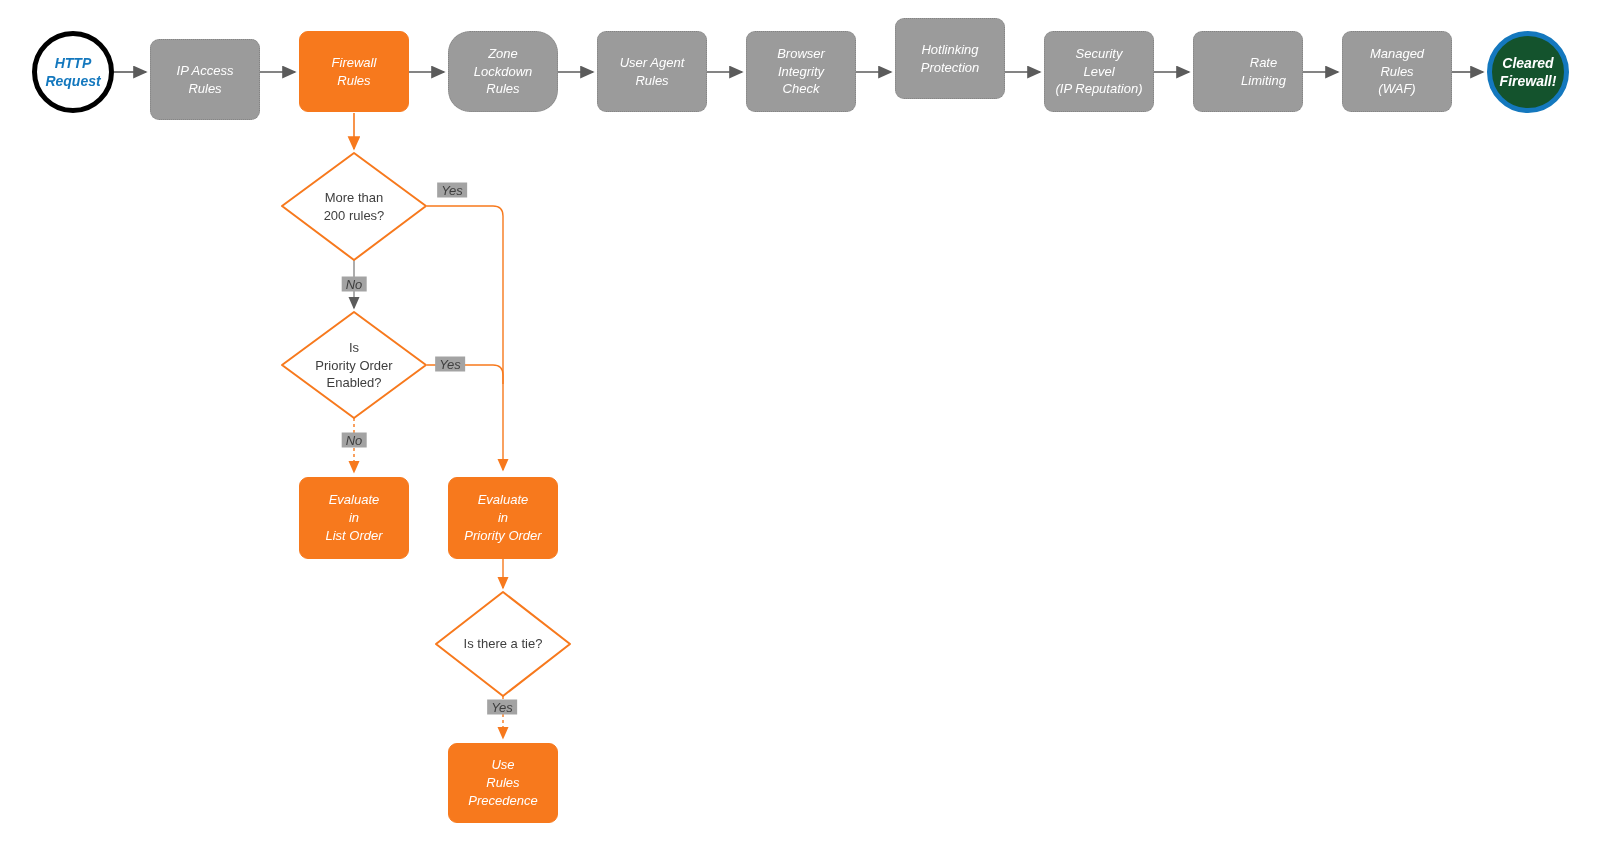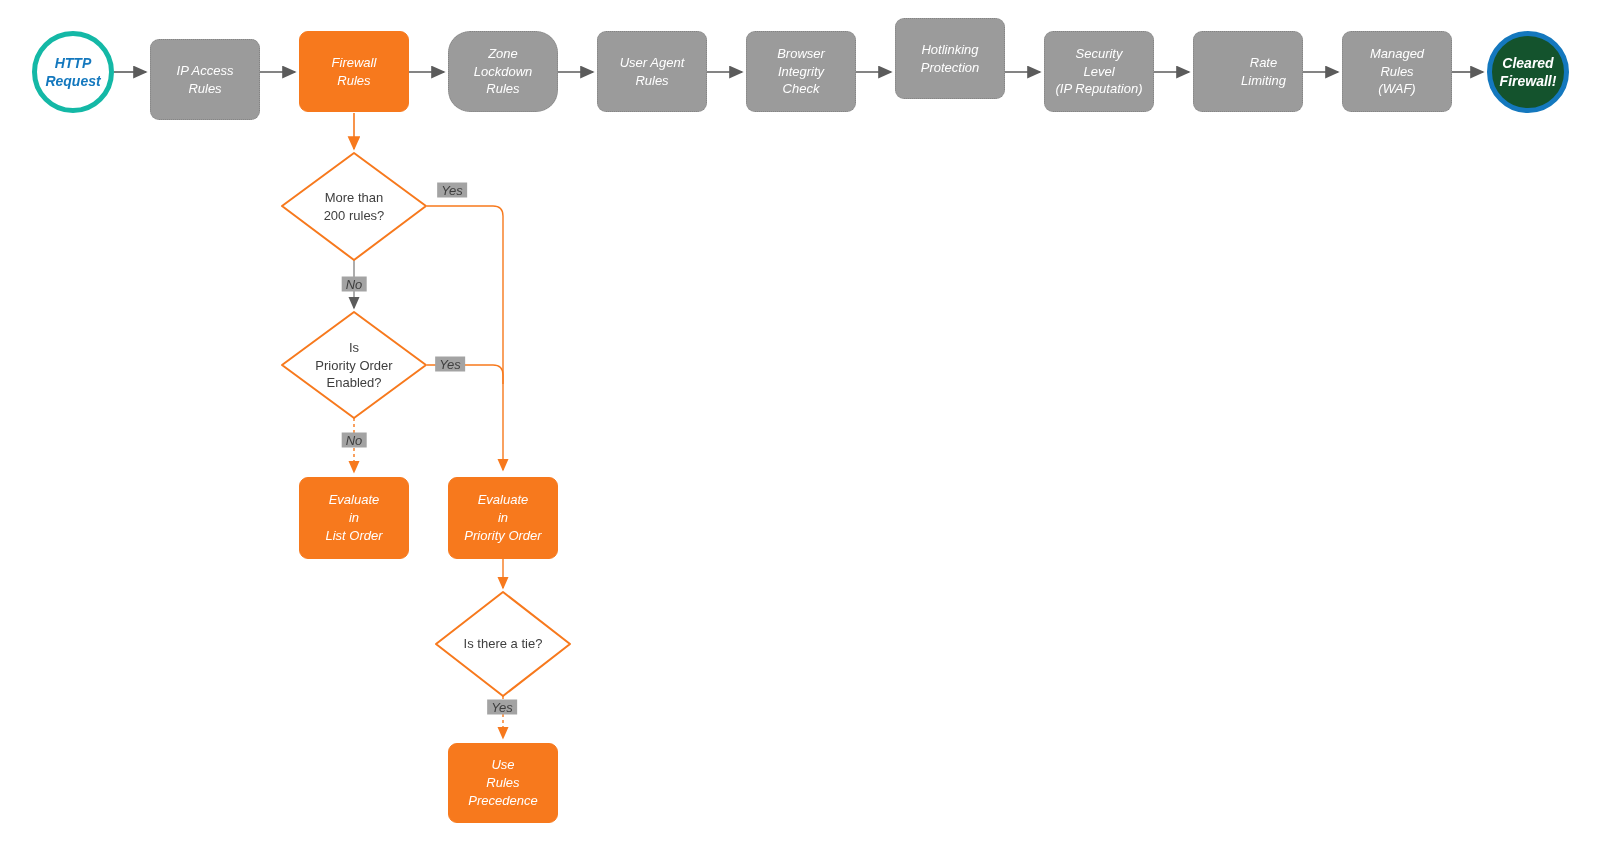--- a/index.html
+++ b/index.html
@@ -43,21 +43,21 @@
     width: 82px;
     height: 82px;
     border-radius: 50%;
     font-weight: bold;
     font-style: italic;
     font-size: 14px;
     line-height: 1.3;
   }
   .terminal.start {
     background: #ffffff;
-    border: 5px solid #14b8a6;
+    border: 5px solid #000000;
     color: #1478be;
   }
   .terminal.end {
     background: #14532d;
     border: 5px solid #1478be;
     color: #ffffff;
   }
   .decision-label {
     position: absolute;
     transform: translate(-50%, -50%);

